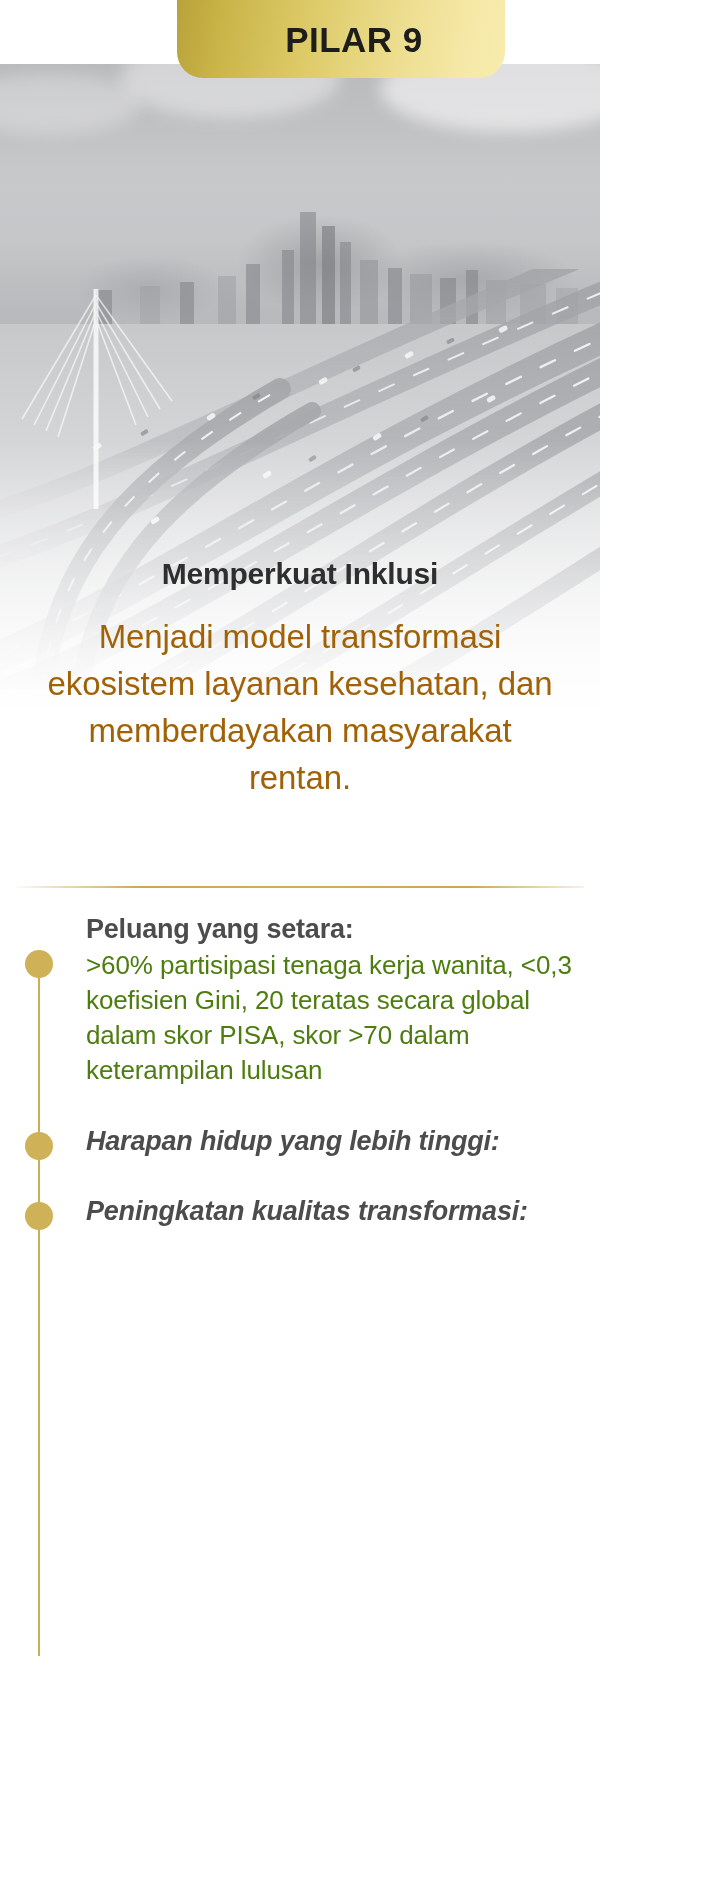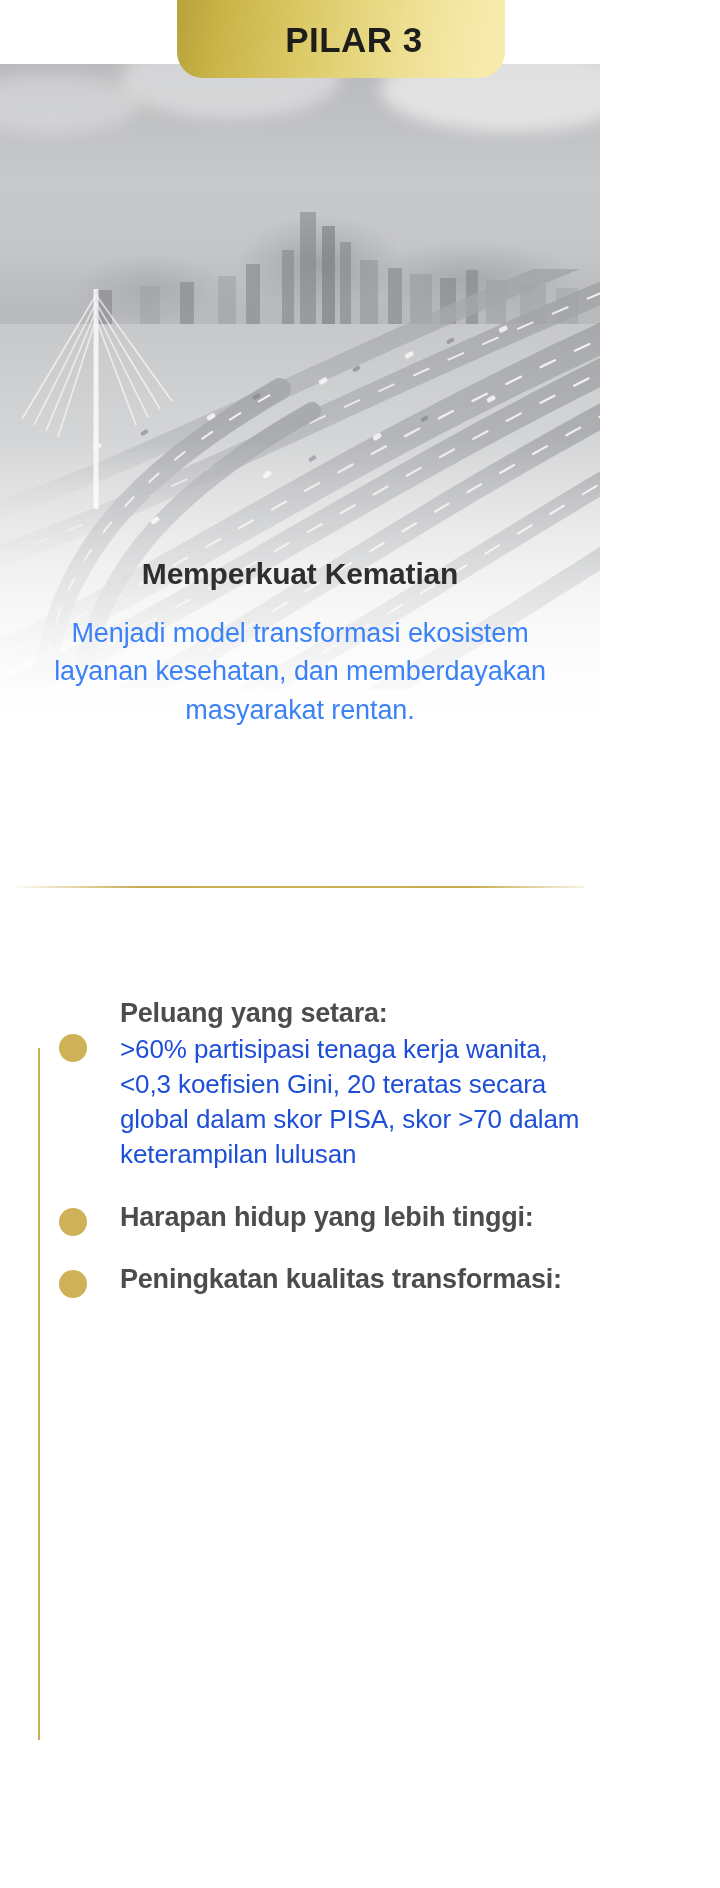--- a/index.html
+++ b/index.html
@@ -86,54 +86,53 @@
   }
   .hero-title {
     font-size:30px;
     font-weight:bold;
     color:#2e2e2e;
     line-height:1.2;
     letter-spacing:-.2px;
   }
   .hero-desc {
     margin-top:22px;
-    font-size:27px;
-    color:#3b82f6;
+    font-size:33px;
+    color:#a16207;
     line-height:1.42;
     padding:0 36px;
     letter-spacing:-.1px;
   }
 
   
   .divider {
     position:absolute;
     left:16px; top:886px;
     width:568px; height:2px;
     background:linear-gradient(90deg, rgba(199,171,79,.05) 0%, #c8ab4f 22%, #cdb157 50%, #c8ab4f 80%, rgba(199,171,79,.15) 100%);
   }
 
   
   .timeline {
     position:absolute;
-    left:0; top:996px;
+    left:0; top:912px;
     width:600px;
-    padding-left:34px;
   }
   .track {
     position:absolute;
     left:38px; top:52px;
     width:2px; height:692px;
     background:#cbad52;
   }
   .bullet-row {
     position:relative;
     display:flex;
     align-items:flex-start;
   }
-  .bullet-row + .bullet-row { margin-top:28px; }
+  .bullet-row + .bullet-row { margin-top:36px;font-style:italic; }
   .dot-cell {
     position:relative;
     width:86px;
     flex:0 0 86px;
     min-height:1px;
   }
   .dot {
     position:absolute;
     left:25px;
     width:28px; height:28px;
@@ -147,21 +146,21 @@
   }
   .bullet-title {
     font-size:27px;
     font-weight:bold;
     color:#4c4c4c;
     line-height:1.28;
     letter-spacing:-.2px;
   }
   .bullet-text {
     font-size:26px;
-    color:#1d4ed8;
+    color:#4d7c0f;
     line-height:1.35;
     letter-spacing:-.1px;
     margin-top:1px;
   }
 </style>
 </head>
 <body>
 
 <div class="card">
 
@@ -263,25 +262,25 @@
         <rect x="446" y="72" width="8" height="4" rx="1.5" transform="rotate(-28 446 72)"></rect>
         <rect x="308" y="190" width="8" height="4" rx="1.5" transform="rotate(-32 308 190)"></rect>
         <rect x="420" y="150" width="8" height="4" rx="1.5" transform="rotate(-30 420 150)"></rect>
       </g>
     </svg>
 
     <div class="overlay-fade"></div>
   </div>
 
   <div class="pilar-banner">
-    <span class="label">PILAR 3</span>
+    <span class="label">PILAR 9</span>
   </div>
 
   <div class="hero-text">
-    <div class="hero-title">Memperkuat Kematian</div>
+    <div class="hero-title">Memperkuat Inklusi</div>
     <div class="hero-desc">Menjadi model transformasi ekosistem layanan kesehatan, dan memberdayakan masyarakat rentan.</div>
   </div>
 
   <div class="divider"></div>
 
   <div class="timeline">
     <div class="track"></div>
 
     <div class="bullet-row">
       <div class="dot-cell">

